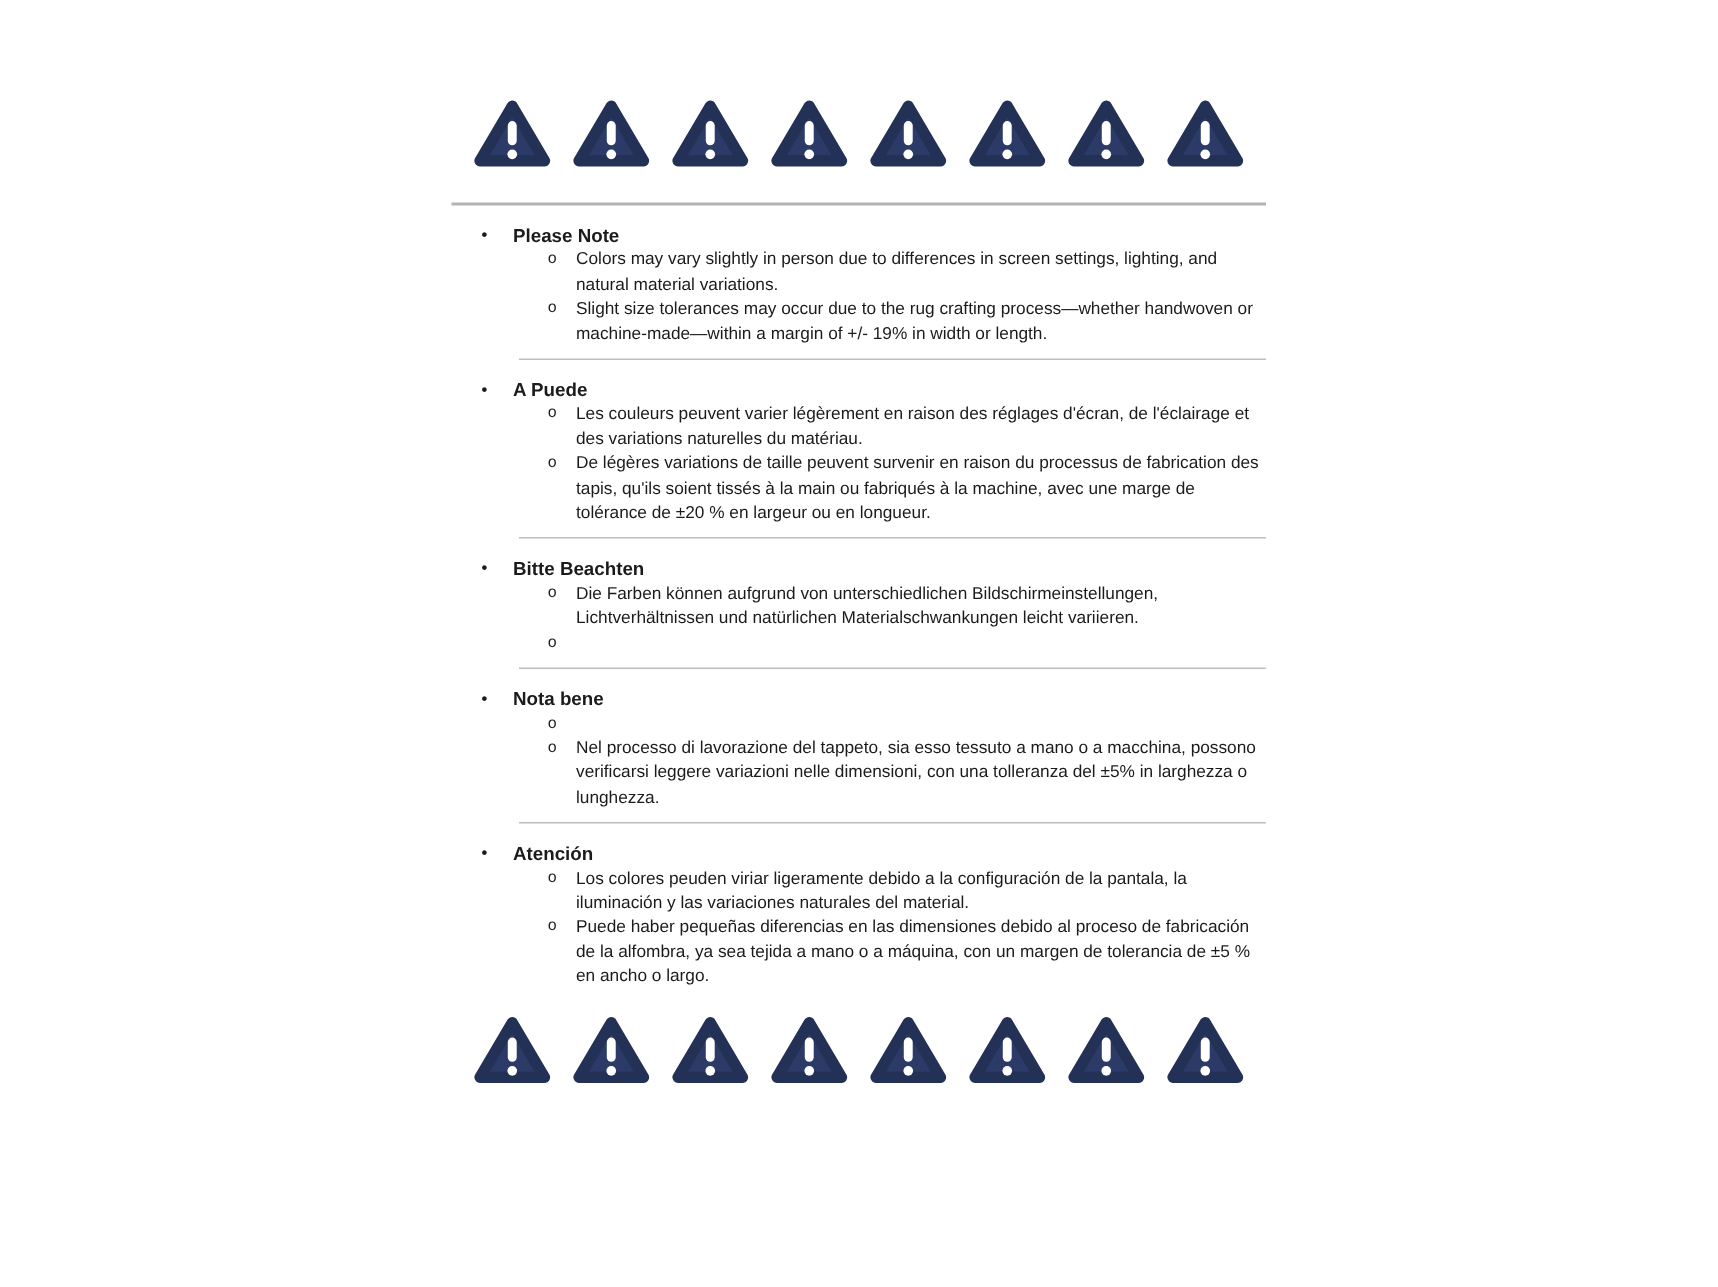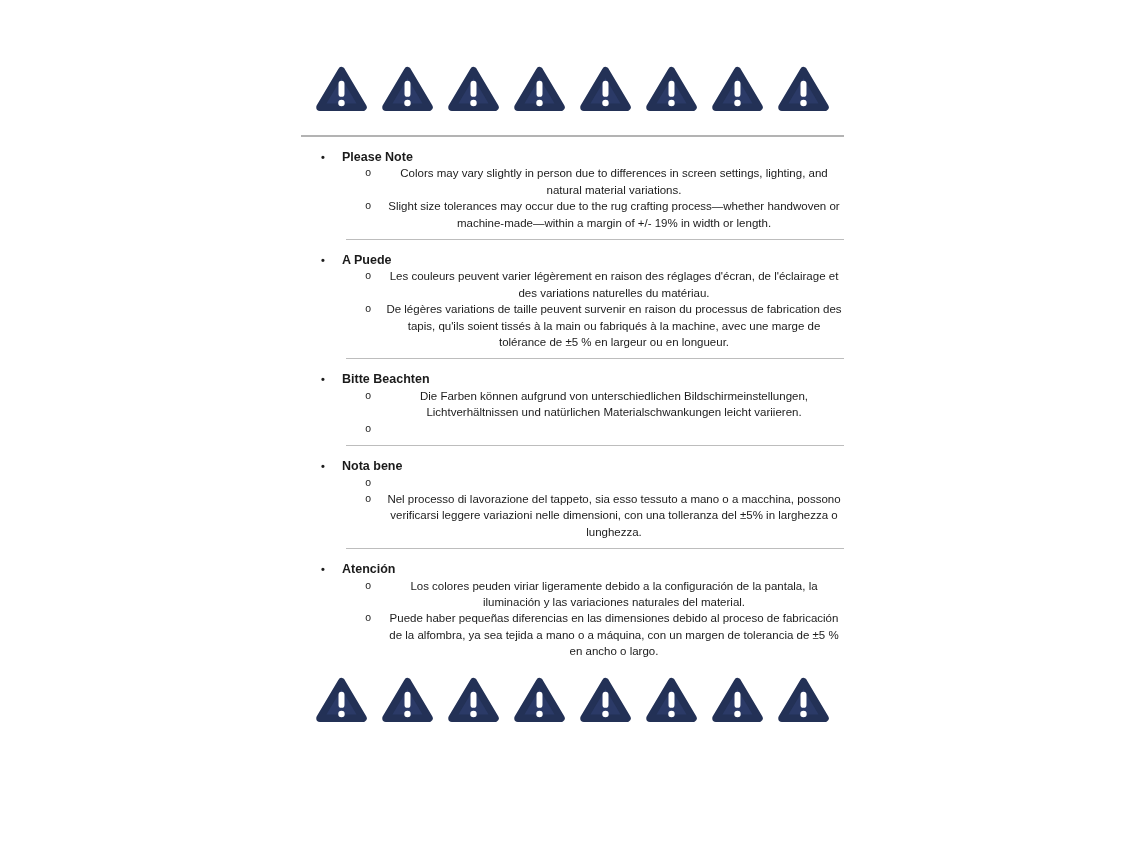--- a/index.html
+++ b/index.html
@@ -59,21 +59,20 @@
   .item-row .marker {
     width: 19px;
     flex: 0 0 19px;
     font-family: "Liberation Mono", monospace;
     font-size: 10.5px;
     line-height: 16.4px;
   }
   .item-row .note-text {
     flex: 1 1 auto;
     max-width: 460px;
-    text-align: center;
   }
 </style>
 </head>
 <body>
 
 <div class="page">
   <div class="doc-column">
 
     <div class="triangle-row top" id="triangles-top">
         <svg viewBox="0 0 64 60" class="warn-svg">
@@ -140,21 +139,21 @@
           <div class="heading-row">
             <span class="bullet">•</span>
             <span>A Puede</span>
           </div>
           <div class="item-row">
             <span class="marker">o</span>
             <span class="note-text">Les couleurs peuvent varier légèrement en raison des réglages d'écran, de l'éclairage et des variations naturelles du matériau.</span>
           </div>
           <div class="item-row">
             <span class="marker">o</span>
-            <span class="note-text">De légères variations de taille peuvent survenir en raison du processus de fabrication des tapis, qu'ils soient tissés à la main ou fabriqués à la machine, avec une marge de tolérance de ±5 % en largeur ou en longueur.</span>
+            <span class="note-text">De légères variations de taille peuvent survenir en raison du processus de fabrication des tapis, qu'ils soient tissés à la main ou fabriqués à la machine, avec une marge de tolérance de ±20 % en largeur ou en longueur.</span>
           </div>
         </div>
         <div class="section-divider"></div>
         <div class="section">
           <div class="heading-row">
             <span class="bullet">•</span>
             <span>Bitte Beachten</span>
           </div>
           <div class="item-row">
             <span class="marker">o</span>

